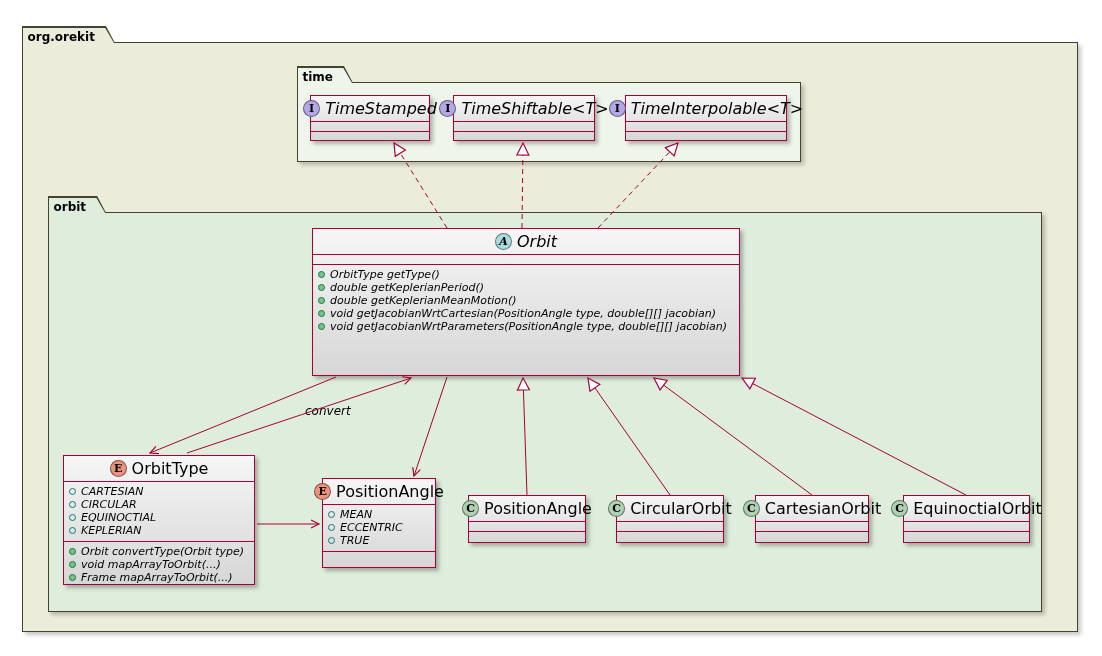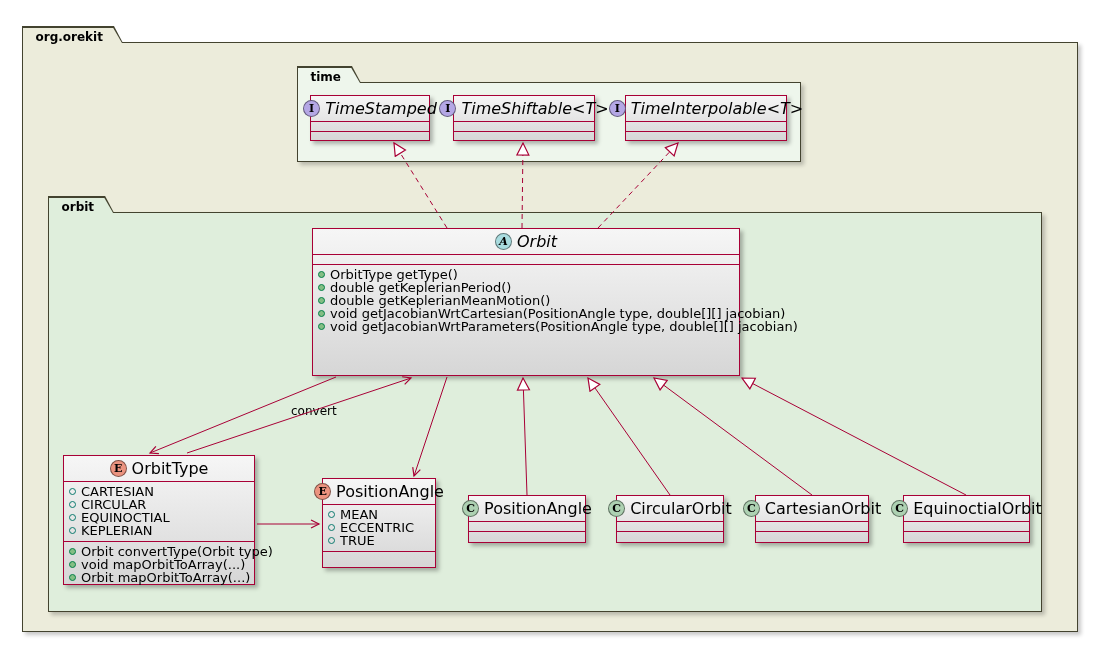--- a/index.html
+++ b/index.html
@@ -16,39 +16,39 @@
   .pkg-time  { background:#EEF6EC; }
   .pkg-orbit { background:#DFEEDC; }
   .pkg-tab { position:absolute; top:-17px; left:-1.5px; height:17px; }
   .pkg-tab-bg   { position:absolute; inset:0; background:#43432f;
                   clip-path:polygon(0 0, calc(100% - 9px) 0, 100% 100%, 0 100%); }
   .pkg-tab-fill { position:absolute; inset:1.5px 0 0 1.5px;
                   clip-path:polygon(0 0, calc(100% - 10px) 0, calc(100% - 1px) 100%, 0 100%); }
   .pkg-root  > .pkg-tab .pkg-tab-fill { background:#ECECDB; }
   .pkg-time  > .pkg-tab .pkg-tab-fill { background:#EEF6EC; }
   .pkg-orbit > .pkg-tab .pkg-tab-fill { background:#DFEEDC; }
-  .pkg-tab-label { position:relative; display:inline-block; padding:1px 20px 2px 14px;
+  .pkg-tab-label { position:relative; display:inline-block; padding:1px 20px 2px 6px;
                    font-weight:bold; font-size:12px; line-height:14px; }
   
   .ubox {
     position:absolute; border:1px solid #A80036;
     background:linear-gradient(180deg,#F6F6F6 0%,#D6D6D6 100%);
     box-shadow:3px 3px 4px rgba(0,0,0,0.28);
     display:flex; flex-direction:column; box-sizing:border-box;
   }
   .ubox-header { display:flex; align-items:center; justify-content:center; gap:5px;
                  padding:3px 8px; flex:0 0 auto; }
   .uname { font-size:16px; white-space:nowrap; }
   .name-italic { font-style:italic; }
   .ubox-section { border-top:1px solid #A80036; }
   .sec-empty { height:9px; flex:0 0 auto; }
   .sec-members { padding:3px 5px 4px 5px; }
   .sec-grow { flex:1 1 auto; }
-  .member { display:flex; align-items:center; gap:5px; font-size:13px;
-            line-height:13px; white-space:nowrap; }
+  .member { display:flex; align-items:center; gap:5px; font-size:11px;
+            line-height:13px; white-space:nowrap;font-style:italic; }
   .vis { width:7px; height:7px; border-radius:50%; flex:0 0 auto; box-sizing:border-box; }
   .vis-method { background:#84BE84; border:1px solid #038048; }
   .vis-field  { background:transparent; border:1px solid #0b7a6e; }
   .stereo { width:17px; height:17px; border-radius:50%; border:1px solid rgba(0,0,0,0.45);
             display:flex; align-items:center; justify-content:center;
             font-size:11px; font-weight:bold; font-family:"DejaVu Serif", serif;
             flex:0 0 auto; box-sizing:border-box; }
   .stereo-i { background:#B4A7E5; }
   .stereo-a { background:#A9DCDF; font-style:italic; }
   .stereo-e { background:#EB937F; }
@@ -166,25 +166,25 @@
           <span>KEPLERIAN</span>
         </div>
     </div>
     <div class="ubox-section sec-members sec-grow">
       <div class="member">
           <span class="vis vis-method"></span>
           <span>Orbit convertType(Orbit type)</span>
         </div>
       <div class="member">
           <span class="vis vis-method"></span>
-          <span>void mapOrbitToArray(...)</span>
-        </div>
-      <div class="member">
-          <span class="vis vis-method"></span>
-          <span>Orbit mapOrbitToArray(...)</span>
+          <span>void mapArrayToOrbit(...)</span>
+        </div>
+      <div class="member">
+          <span class="vis vis-method"></span>
+          <span>Frame mapArrayToOrbit(...)</span>
         </div>
     </div>
   </div>
 
   <div class="ubox" style="left:322px; top:478px; width:114px; height:90px;">
     <div class="ubox-header">
       <span class="stereo stereo-e">E</span>
       <span class="uname">PositionAngle</span>
     </div>
     <div class="ubox-section sec-members">
@@ -233,21 +233,21 @@
 
   <div class="ubox" style="left:903px; top:495px; width:127px; height:48px;">
     <div class="ubox-header">
       <span class="stereo stereo-c">C</span>
       <span class="uname">EquinoctialOrbit</span>
     </div>
     <div class="ubox-section sec-empty"></div>
     <div class="ubox-section sec-empty sec-grow"></div>
   </div>
 
-  <div class="edge-label" style="left:291px; top:404px;">convert</div>
+  <div class="edge-label" style="left:305px; top:404px;font-style:italic;">convert</div>
 
   <svg class="overlay" width="1102" height="656" viewBox="0 0 1102 656">
     <defs>
       <marker id="tri" markerUnits="userSpaceOnUse" markerWidth="18" markerHeight="18" refX="13" refY="7" orient="auto">
         <path d="M1,1 L13,7 L1,13 Z" fill="#FFFFFF" stroke="#A80036" stroke-width="1.2"></path>
       </marker>
       <marker id="open" markerUnits="userSpaceOnUse" markerWidth="14" markerHeight="14" refX="9" refY="5" orient="auto">
         <path d="M1,1 L9,5 L1,9" fill="none" stroke="#A80036" stroke-width="1.2"></path>
       </marker>
     </defs>

